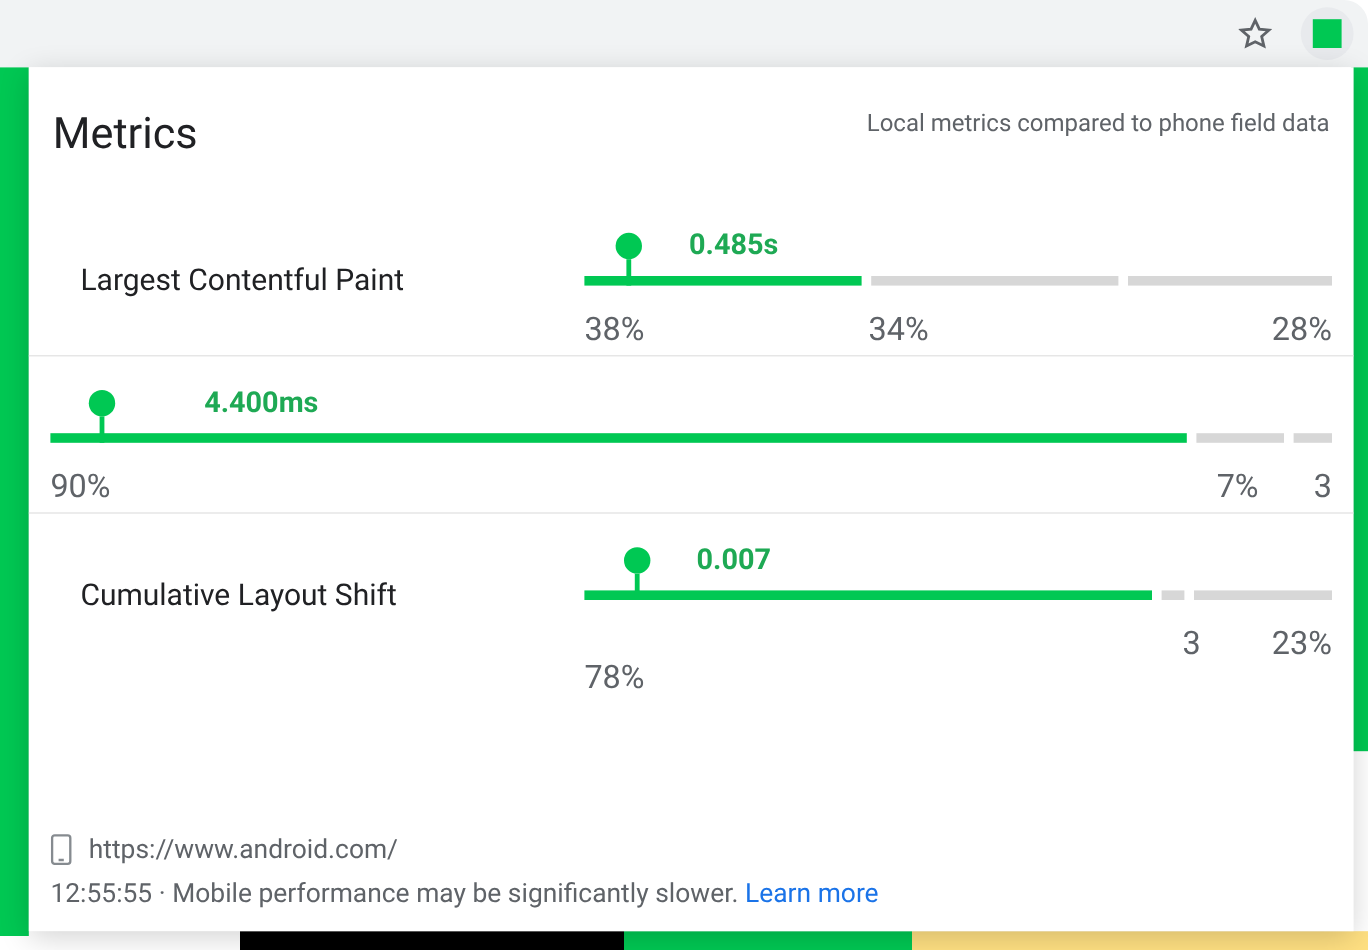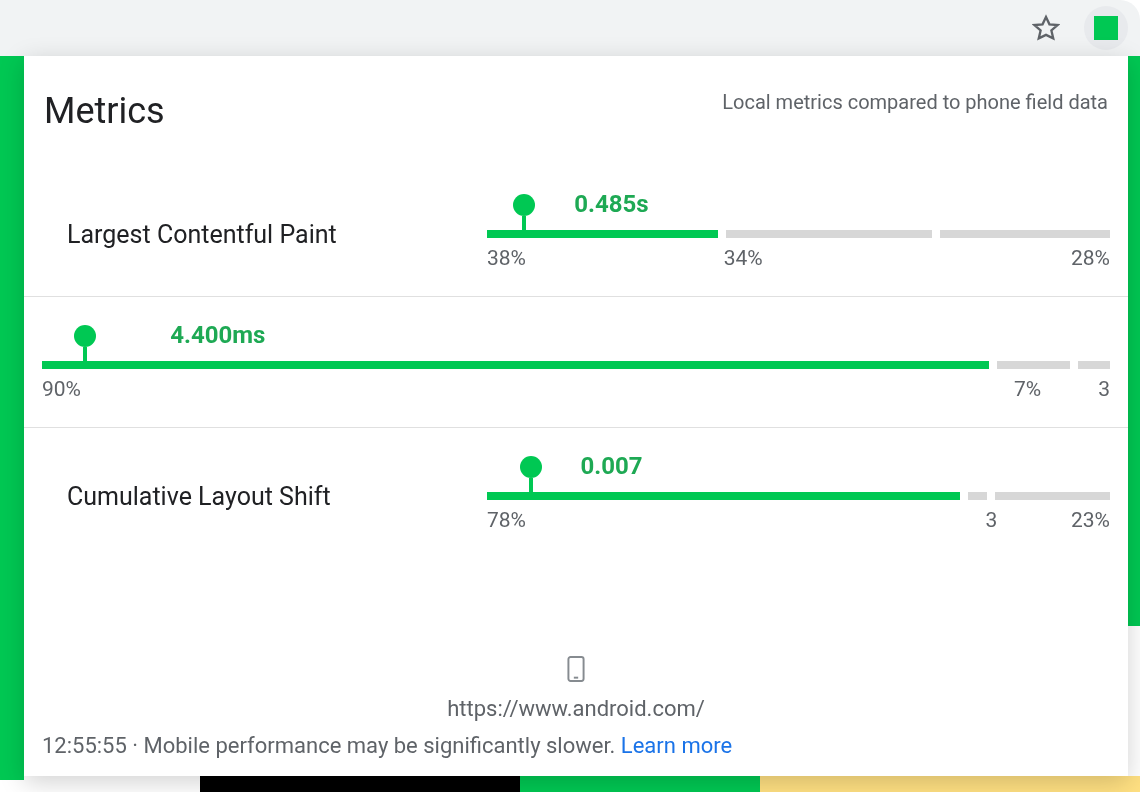--- a/index.html
+++ b/index.html
@@ -29,27 +29,27 @@
   .panel-sub{font-size:20px;color:var(--text-grey);}
   .metric{padding:34px 18px 28px 18px;border-bottom:1px solid var(--divider);display:flex;align-items:center;gap:40px;}
   .metric:last-of-type{border-bottom:none;}
   .metric-name{flex:0 0 380px;font-size:25px;font-weight:400;color:var(--text-dark);margin-left:25px;}
   .metric-chart{flex:1;position:relative;height:68px;}
   .bars{position:absolute;left:0;right:0;top:30px;height:8px;display:flex;gap:8px;}
   .bar{height:8px;}
   .bar.green{background:var(--green);}
   .bar.grey{background:var(--grey-bar);}
   .bar-labels{position:absolute;left:0;right:0;top:42px;height:24px;}
-  .bar-label{position:absolute;font-size:21px;color:var(--text-grey);top:4px;white-space:nowrap;}
+  .bar-label{position:absolute;font-size:27px;color:var(--text-grey);top:16px;white-space:nowrap;}
   .marker{position:absolute;top:-6px;transform:translateX(-50%);display:flex;flex-direction:column;align-items:center;}
   .marker .dot{width:22px;height:22px;border-radius:50%;background:var(--green);}
   .marker .stem{width:4px;height:22px;background:var(--green);}
   .marker-value{position:absolute;top:-10px;font-size:24px;font-weight:700;color:var(--green-text);white-space:nowrap;}
   .footer{position:absolute;left:0;right:0;bottom:0;padding:0 18px 18px 18px;font-size:22px;color:var(--text-grey);}
-  .footer .url-row{display:flex;align-items:center;gap:14px;margin-bottom:12px;flex-direction:column;}
+  .footer .url-row{display:flex;align-items:center;gap:14px;margin-bottom:12px;}
   .footer svg{width:18px;height:26px;stroke:#868b90;fill:none;stroke-width:1.8;}
   .footer .learn{color:var(--link);cursor:pointer;}
 </style>
 </head>
 <body>
 
 <div class="bg">
   <div class="green-band"></div>
   <div class="green-band-right"></div>
   <div class="bottom-strip"></div>
@@ -115,21 +115,21 @@
       </div>
       <div class="metric">
         <div class="metric-name">Cumulative Layout Shift</div>
         <div class="metric-chart">
           <div class="bars">
             <div class="bar green" style="width: 78%;"></div>
             <div class="bar grey" style="width: 3%;"></div>
             <div class="bar grey" style="width: 19%;"></div>
           </div>
           <div class="bar-labels">
-            <div class="bar-label" style="left: 0%;">78%</div>
+            <div class="bar-label" style="left: 0%; margin-top: 28px;">78%</div>
             <div class="bar-label" style="left: 80%;">3</div>
             <div class="bar-label" style="right: 0%;">23%</div>
           </div>
           <div class="marker" style="left: 7%;">
             <div class="dot"></div>
             <div class="stem"></div>
           </div>
           <div class="marker-value" style="left: 15%;">0.007</div>
         </div>
       </div>

